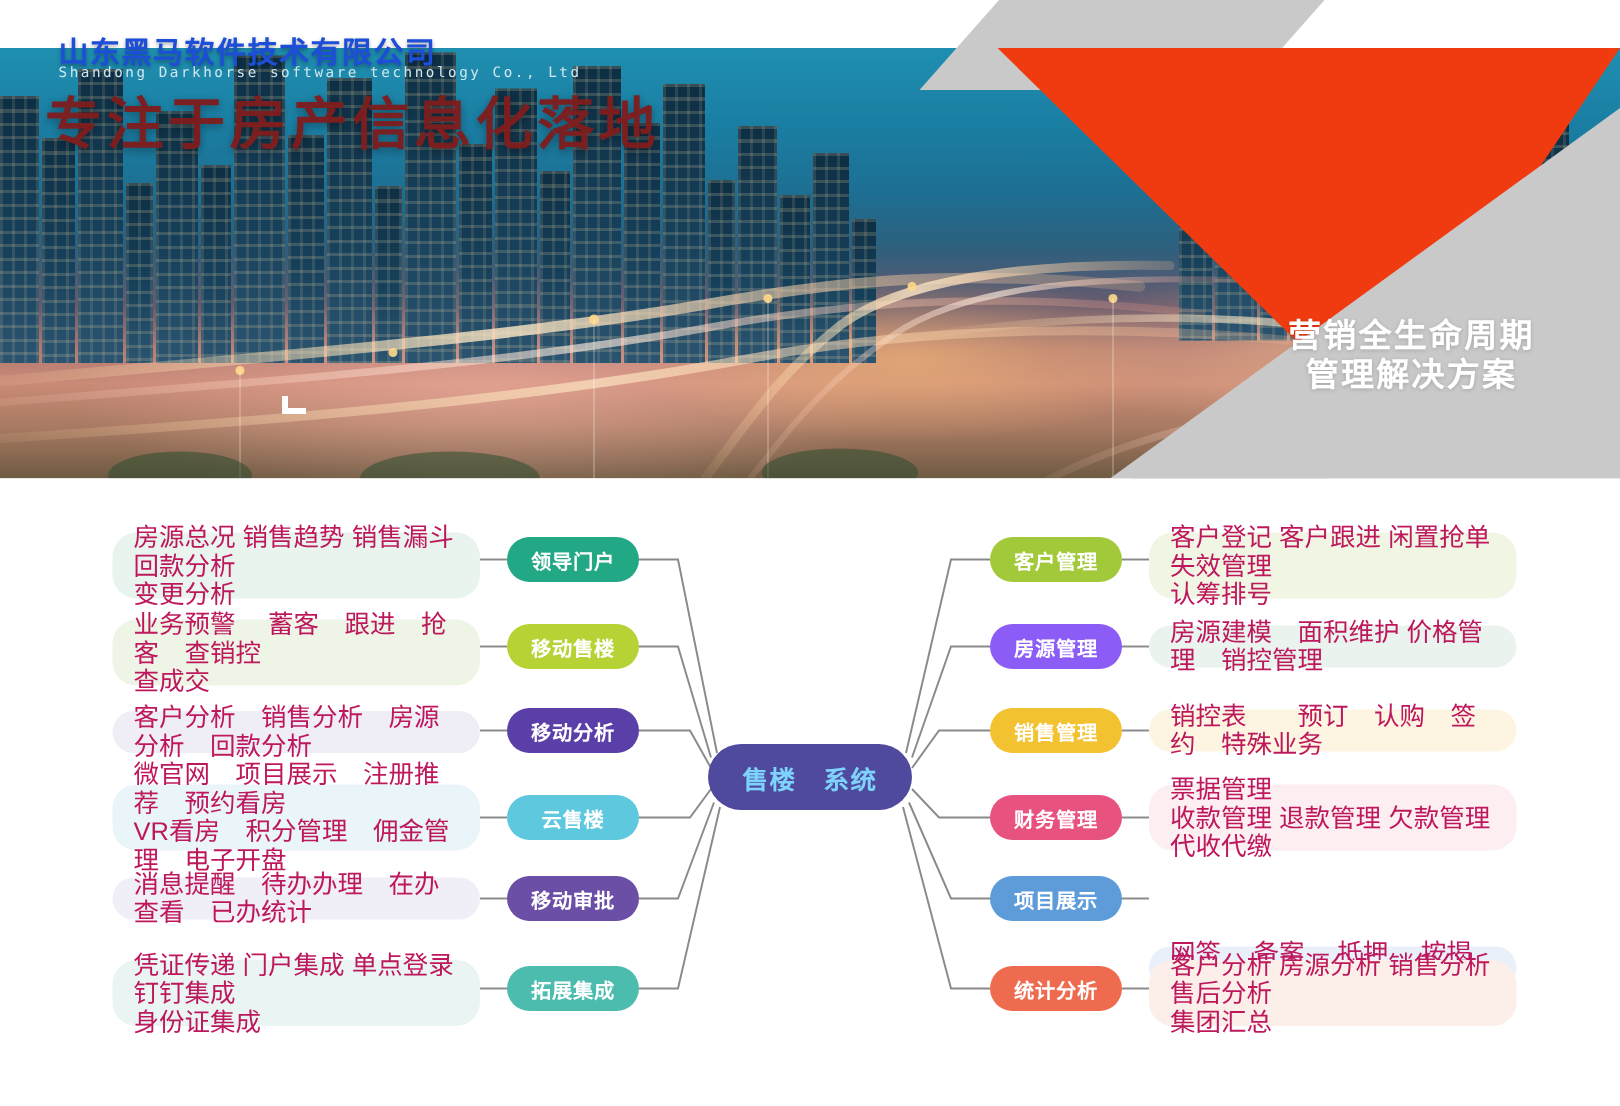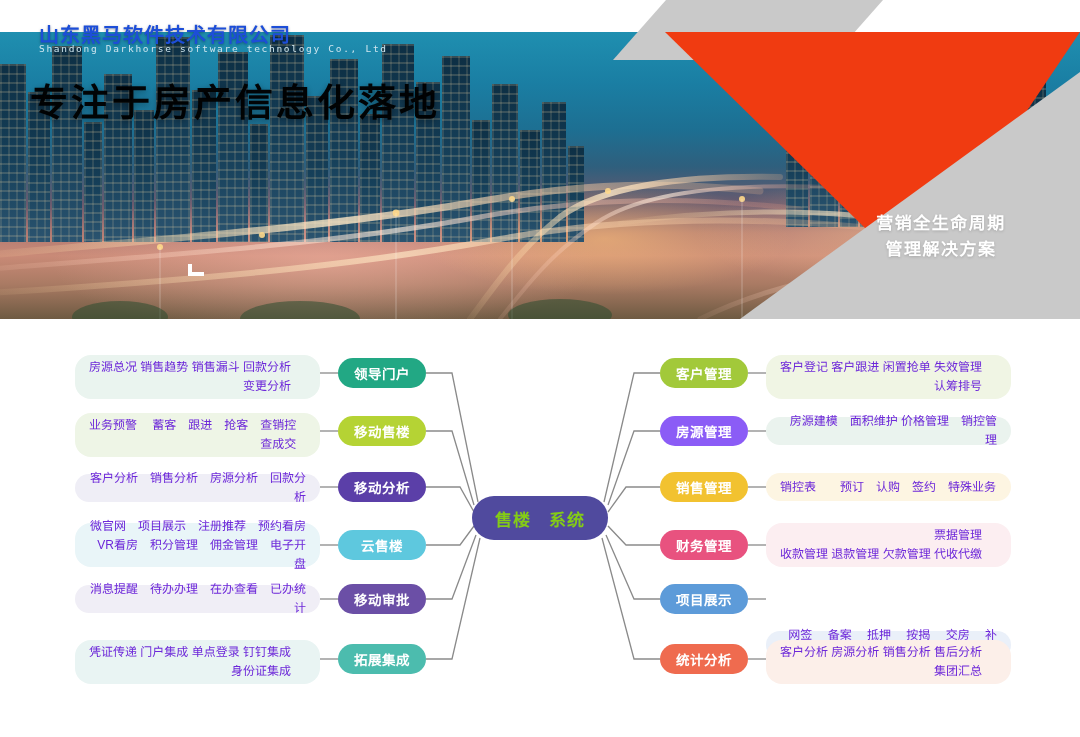--- a/index.html
+++ b/index.html
@@ -68,60 +68,59 @@
     position:absolute;left:39px;top:19px;
     font-size:20px;font-weight:bold;color:#1d4ed8;letter-spacing:1px;
     text-shadow:0 1px 3px rgba(0,0,0,.35);
   }
   .company-en{
     position:absolute;left:39px;top:43px;
     font-size:9.5px;color:#cfe6ef;letter-spacing:1.7px;
     font-family:"DejaVu Sans Mono","Liberation Mono",monospace;
   }
   .slogan{
-    position:absolute;left:30px;top:72px;
-    font-size:38px;font-weight:bold;color:#000000;letter-spacing:3px;
+    position:absolute;left:30px;top:52px;
+    font-size:38px;font-weight:bold;color:#7f1d1d;letter-spacing:3px;
     text-shadow:0 2px 6px rgba(0,0,0,.35);
     opacity:.96;
   }
   .solution{
     position:absolute;left:841px;top:211px;width:200px;
     text-align:center;color:#ffffff;font-weight:bold;
-    font-size:17px;line-height:26px;letter-spacing:1.5px;
+    font-size:22px;line-height:26px;letter-spacing:1.5px;
     text-shadow:0 1px 3px rgba(0,0,0,.18);
   }
 
   
   .diagram{position:absolute;left:0;top:319px;width:1080px;height:418px;background:#fff;}
   .lines{position:absolute;left:0;top:0;width:1080px;height:418px;}
 
   .hub{
     position:absolute;left:472px;top:177px;width:136px;height:44px;
     background:#504a9e;border-radius:22px;
     display:flex;align-items:center;justify-content:center;
-    color:#84cc16;font-size:17px;font-weight:bold;letter-spacing:1px;
+    color:#7dd3fc;font-size:17px;font-weight:bold;letter-spacing:1px;
     z-index:5;
   }
 
   .pill{
     position:absolute;height:30px;border-radius:15px;
     display:flex;align-items:center;justify-content:center;
     color:#fff;font-size:13.5px;font-weight:bold;letter-spacing:.5px;
     z-index:4;
   }
   .pill-l{left:338px;width:88px;}
   .pill-r{left:660px;width:88px;}
 
   .chipbox{
     position:absolute;border-radius:16px;
     display:flex;align-items:center;
     padding:7px 14px;box-sizing:border-box;
-    font-size:12px;color:#6d28d9;line-height:19px;
+    font-size:17px;color:#be185d;line-height:19px;
     z-index:3;
-    text-align:right;
   }
   .chipbox-l{left:75px;width:245px;}
   .chipbox-r{left:766px;width:245px;}
   .chipbox span{display:block;}
 </style>
 </head>
 <body>
 
 <div class="page">
 

